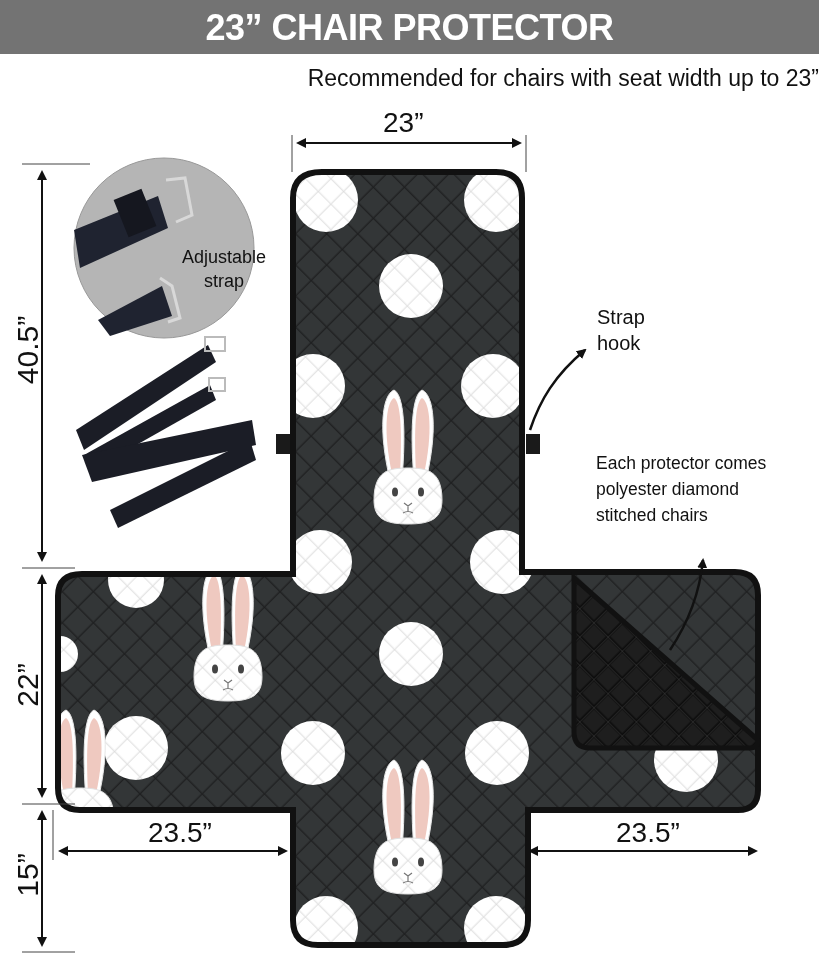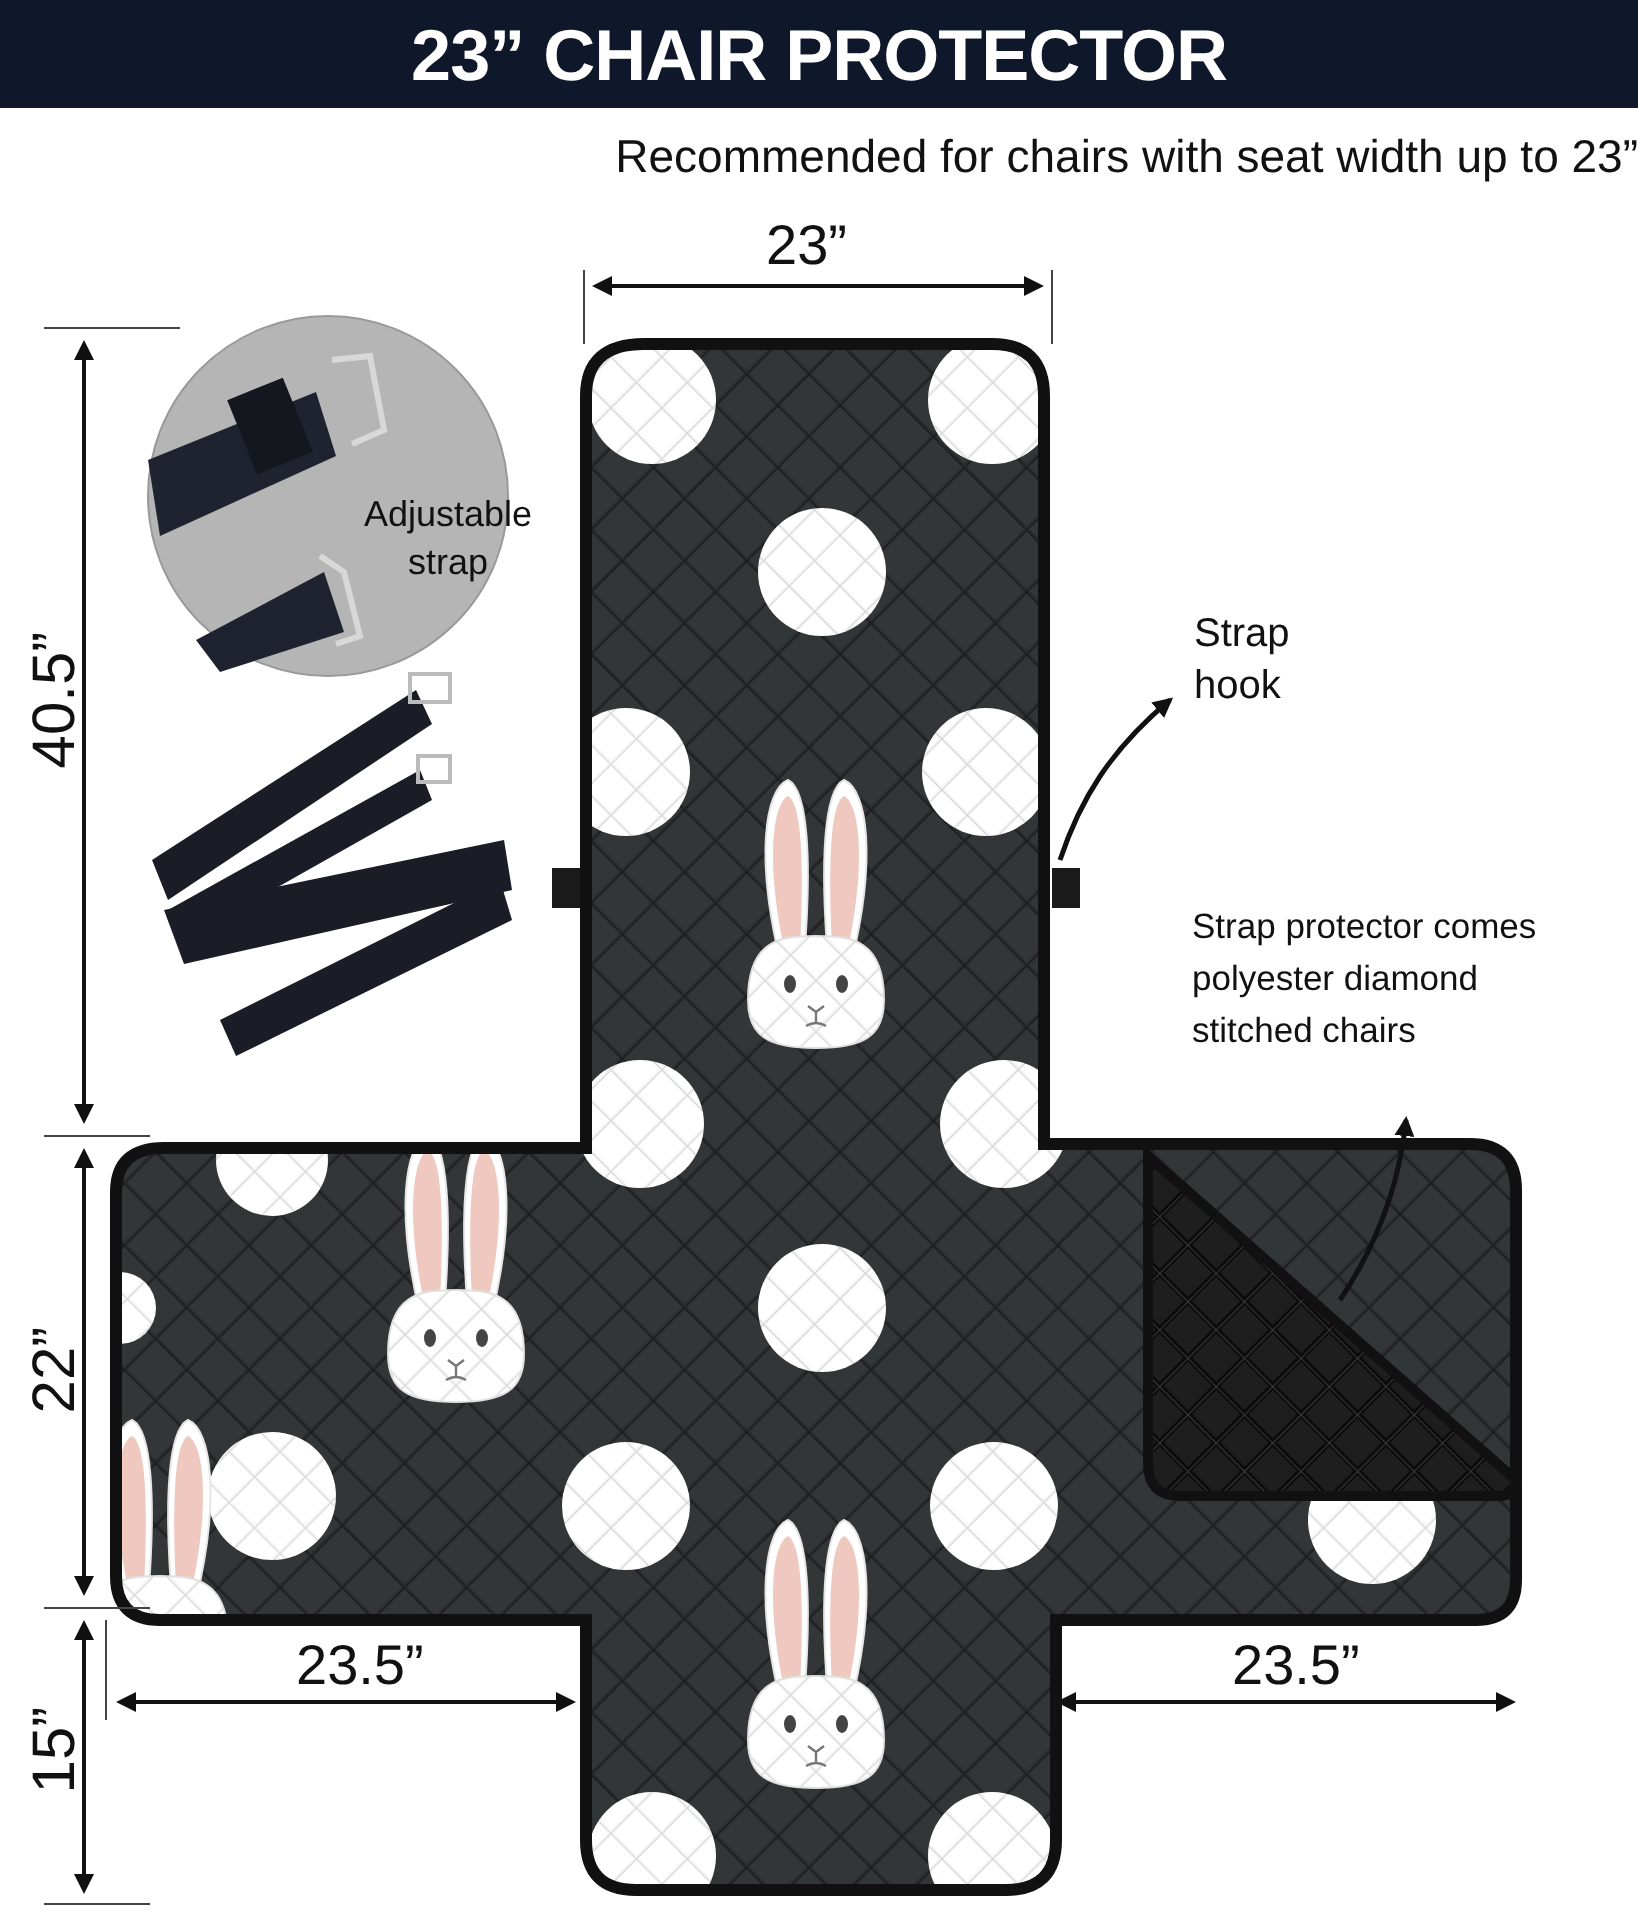--- a/index.html
+++ b/index.html
@@ -1,18 +1,18 @@
 <!DOCTYPE html>
 <html><head>
 <meta charset="utf-8">
 <style>
   html, body { margin:0; padding:0; }
   body { width:819px; height:960px; background:#ffffff; position:relative; overflow:hidden;
          font-family:"Liberation Sans","DejaVu Sans",sans-serif; color:#111; }
-  .header { position:absolute; left:0; top:0; width:819px; height:54px; background:#0f172a;
+  .header { position:absolute; left:0; top:0; width:819px; height:54px; background:#737373;
             color:#fff; font-weight:bold; font-size:36px; text-align:center; line-height:56px;
             letter-spacing:-0.5px; }
   .subtitle { position:absolute; left:0; top:62px; width:819px; text-align:right;
               font-size:23px; line-height:32px; color:#111; }
   .dim-label { position:absolute; font-size:28px; color:#111; line-height:30px; }
   .vlabel { position:absolute; font-size:30px; color:#111; transform:rotate(-90deg); transform-origin:center; white-space:nowrap; }
   .note { position:absolute; font-size:19px; line-height:26px; color:#111; }
   .svgwrap { position:absolute; left:0; top:0; }
 </style>
 </head>
@@ -137,16 +137,16 @@
 
 <div class="note" style="left:150px; top:245px; font-size:18px; line-height:24px; text-align:center;margin-left:32px;">
   <div>Adjustable</div>
   <div>strap</div>
 </div>
 <div class="note" style="left:597px; top:304px; font-size:20px; line-height:26px;">
   <div>Strap</div>
   <div>hook</div>
 </div>
 <div class="note" style="left:596px; top:450px; font-size:17.5px; line-height:26px;">
-  <div>Strap protector comes</div>
+  <div>Each protector comes</div>
   <div>polyester diamond</div>
   <div>stitched chairs</div>
 </div>
 
 </body></html>

